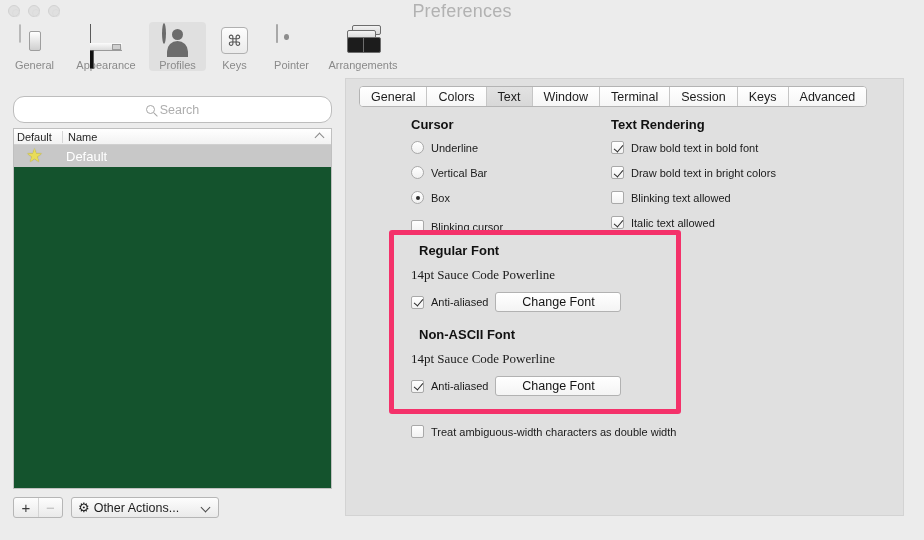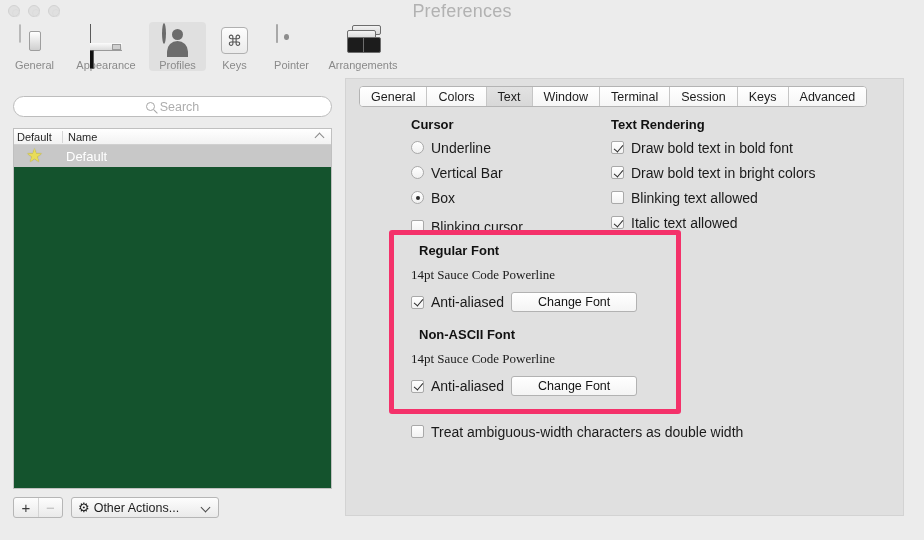--- a/index.html
+++ b/index.html
@@ -130,21 +130,21 @@
     border-radius:2px;
   }
   .ic-arr i.a { left:5px; top:0; width:29px; height:10px; background: linear-gradient(#f2f2f2,#d6d6d6); }
   .ic-arr i.b { left:0; top:5px; width:29px; height:10px; background: linear-gradient(#f2f2f2,#d6d6d6); }
   .ic-arr i.c { left:0; top:12px; width:34px; height:16px; background:#1c1c1c; }
   .ic-arr i.d { left:16px; top:12px; width:1px; height:16px; background:#6d6d6d; border:0;}
 
   
   .searchbox {
     position: absolute; left: 13px; top: 96px;
-    width: 319px; height: 21px;
+    width: 319px; height: 27px;
     background: #fff; border: 1px solid #bdbdbd; border-radius: 11px;
     display: flex; align-items: center; justify-content: center; gap: 5px;
   }
   .mag {
     width: 9px; height: 9px; border: 1.4px solid #a6a6a6; border-radius: 50%;
     position: relative; display:block;
   }
   .mag::after {
     content:""; position:absolute; right:-4px; bottom:-2px;
     width:5px; height:1.4px; background:#a6a6a6; transform: rotate(45deg);
@@ -229,21 +229,21 @@
     font-size: 12.5px; color: #1c1c1c;
     background: linear-gradient(#ffffff,#f6f6f6);
     border-right: 1px solid #c6c6c6;
   }
   .tab:last-child { border-right: 0; }
   .tab.active { background: linear-gradient(#e2e2e2,#d8d8d8); }
 
   
   .sect-title { font-size: 13px; font-weight: bold; color: #111; }
   .opt-row { display: flex; align-items: center; gap: 7px; height: 19px; }
-  .opt-label { font-size: 14px; color: #1a1a1a; }
+  .opt-label { font-size: 11px; color: #1a1a1a; }
 
   .radio {
     width: 13px; height: 13px; border-radius: 50%;
     background: linear-gradient(#ffffff,#f0f0f0);
     border: 1px solid #a9a9a9; position: relative; flex: none;
   }
   .radio.on::after {
     content:""; position:absolute; left:3.5px; top:3.5px;
     width:4px; height:4px; border-radius:50%; background:#2a2a2a;
   }

